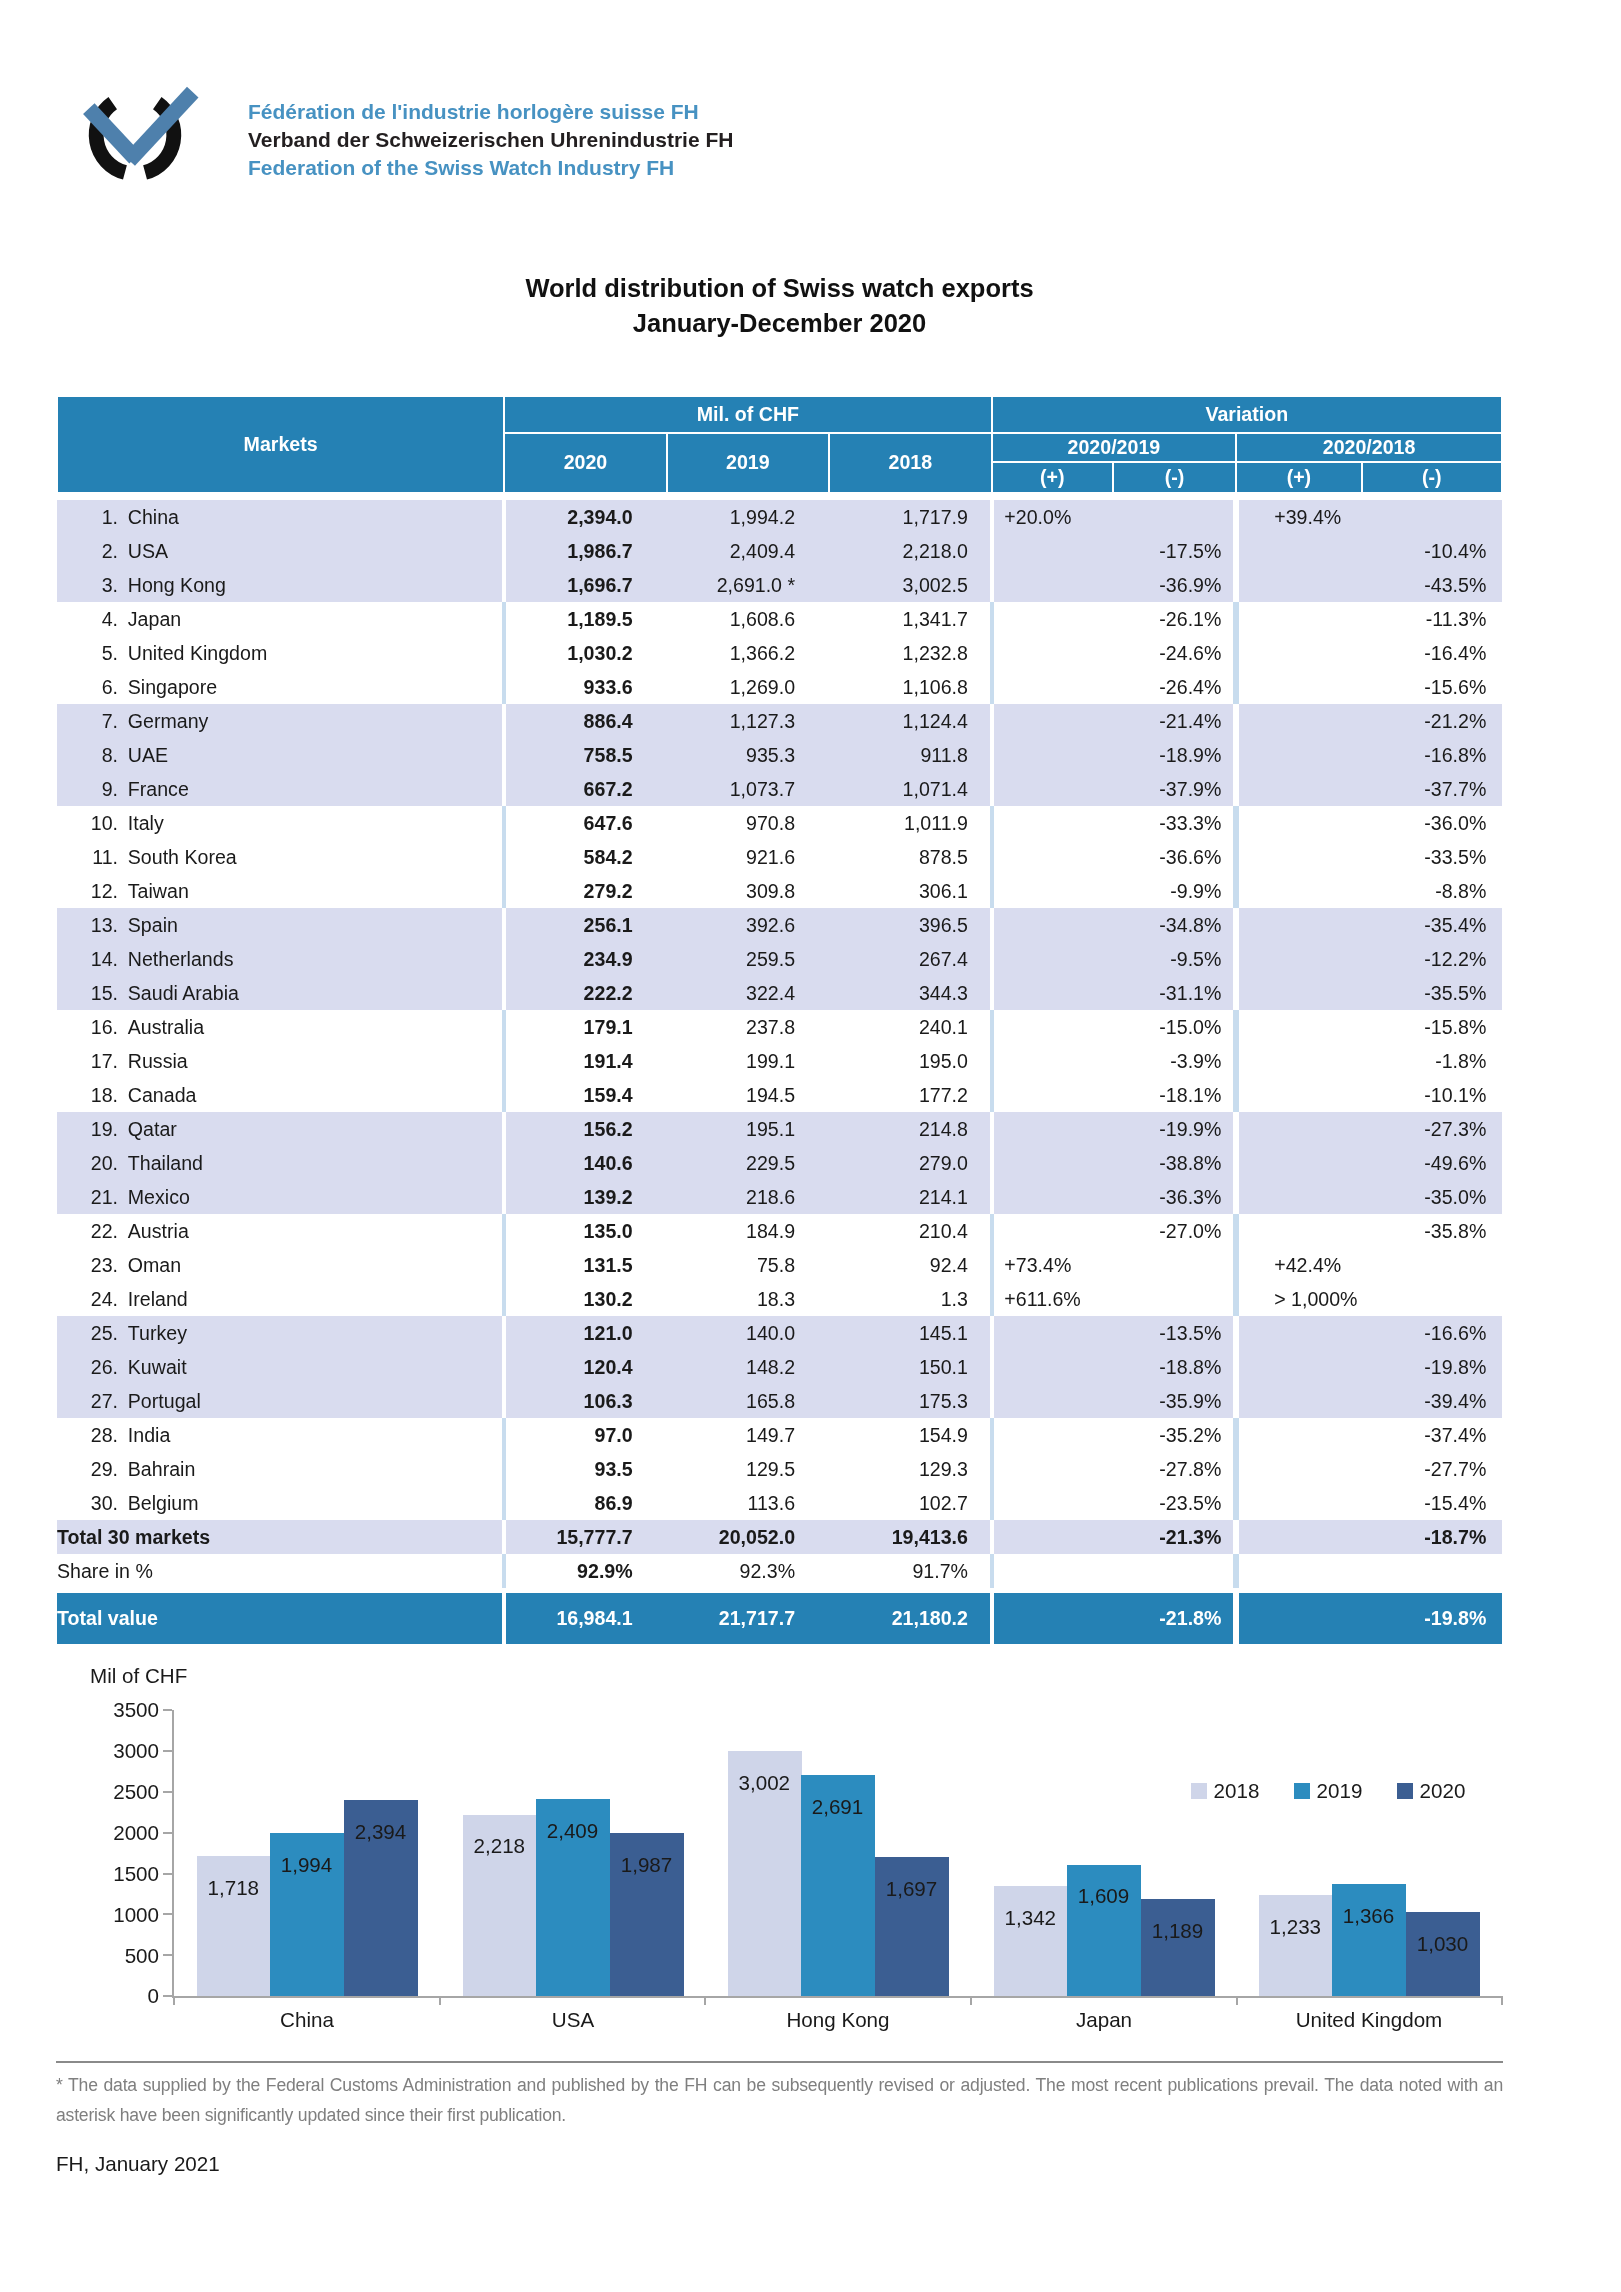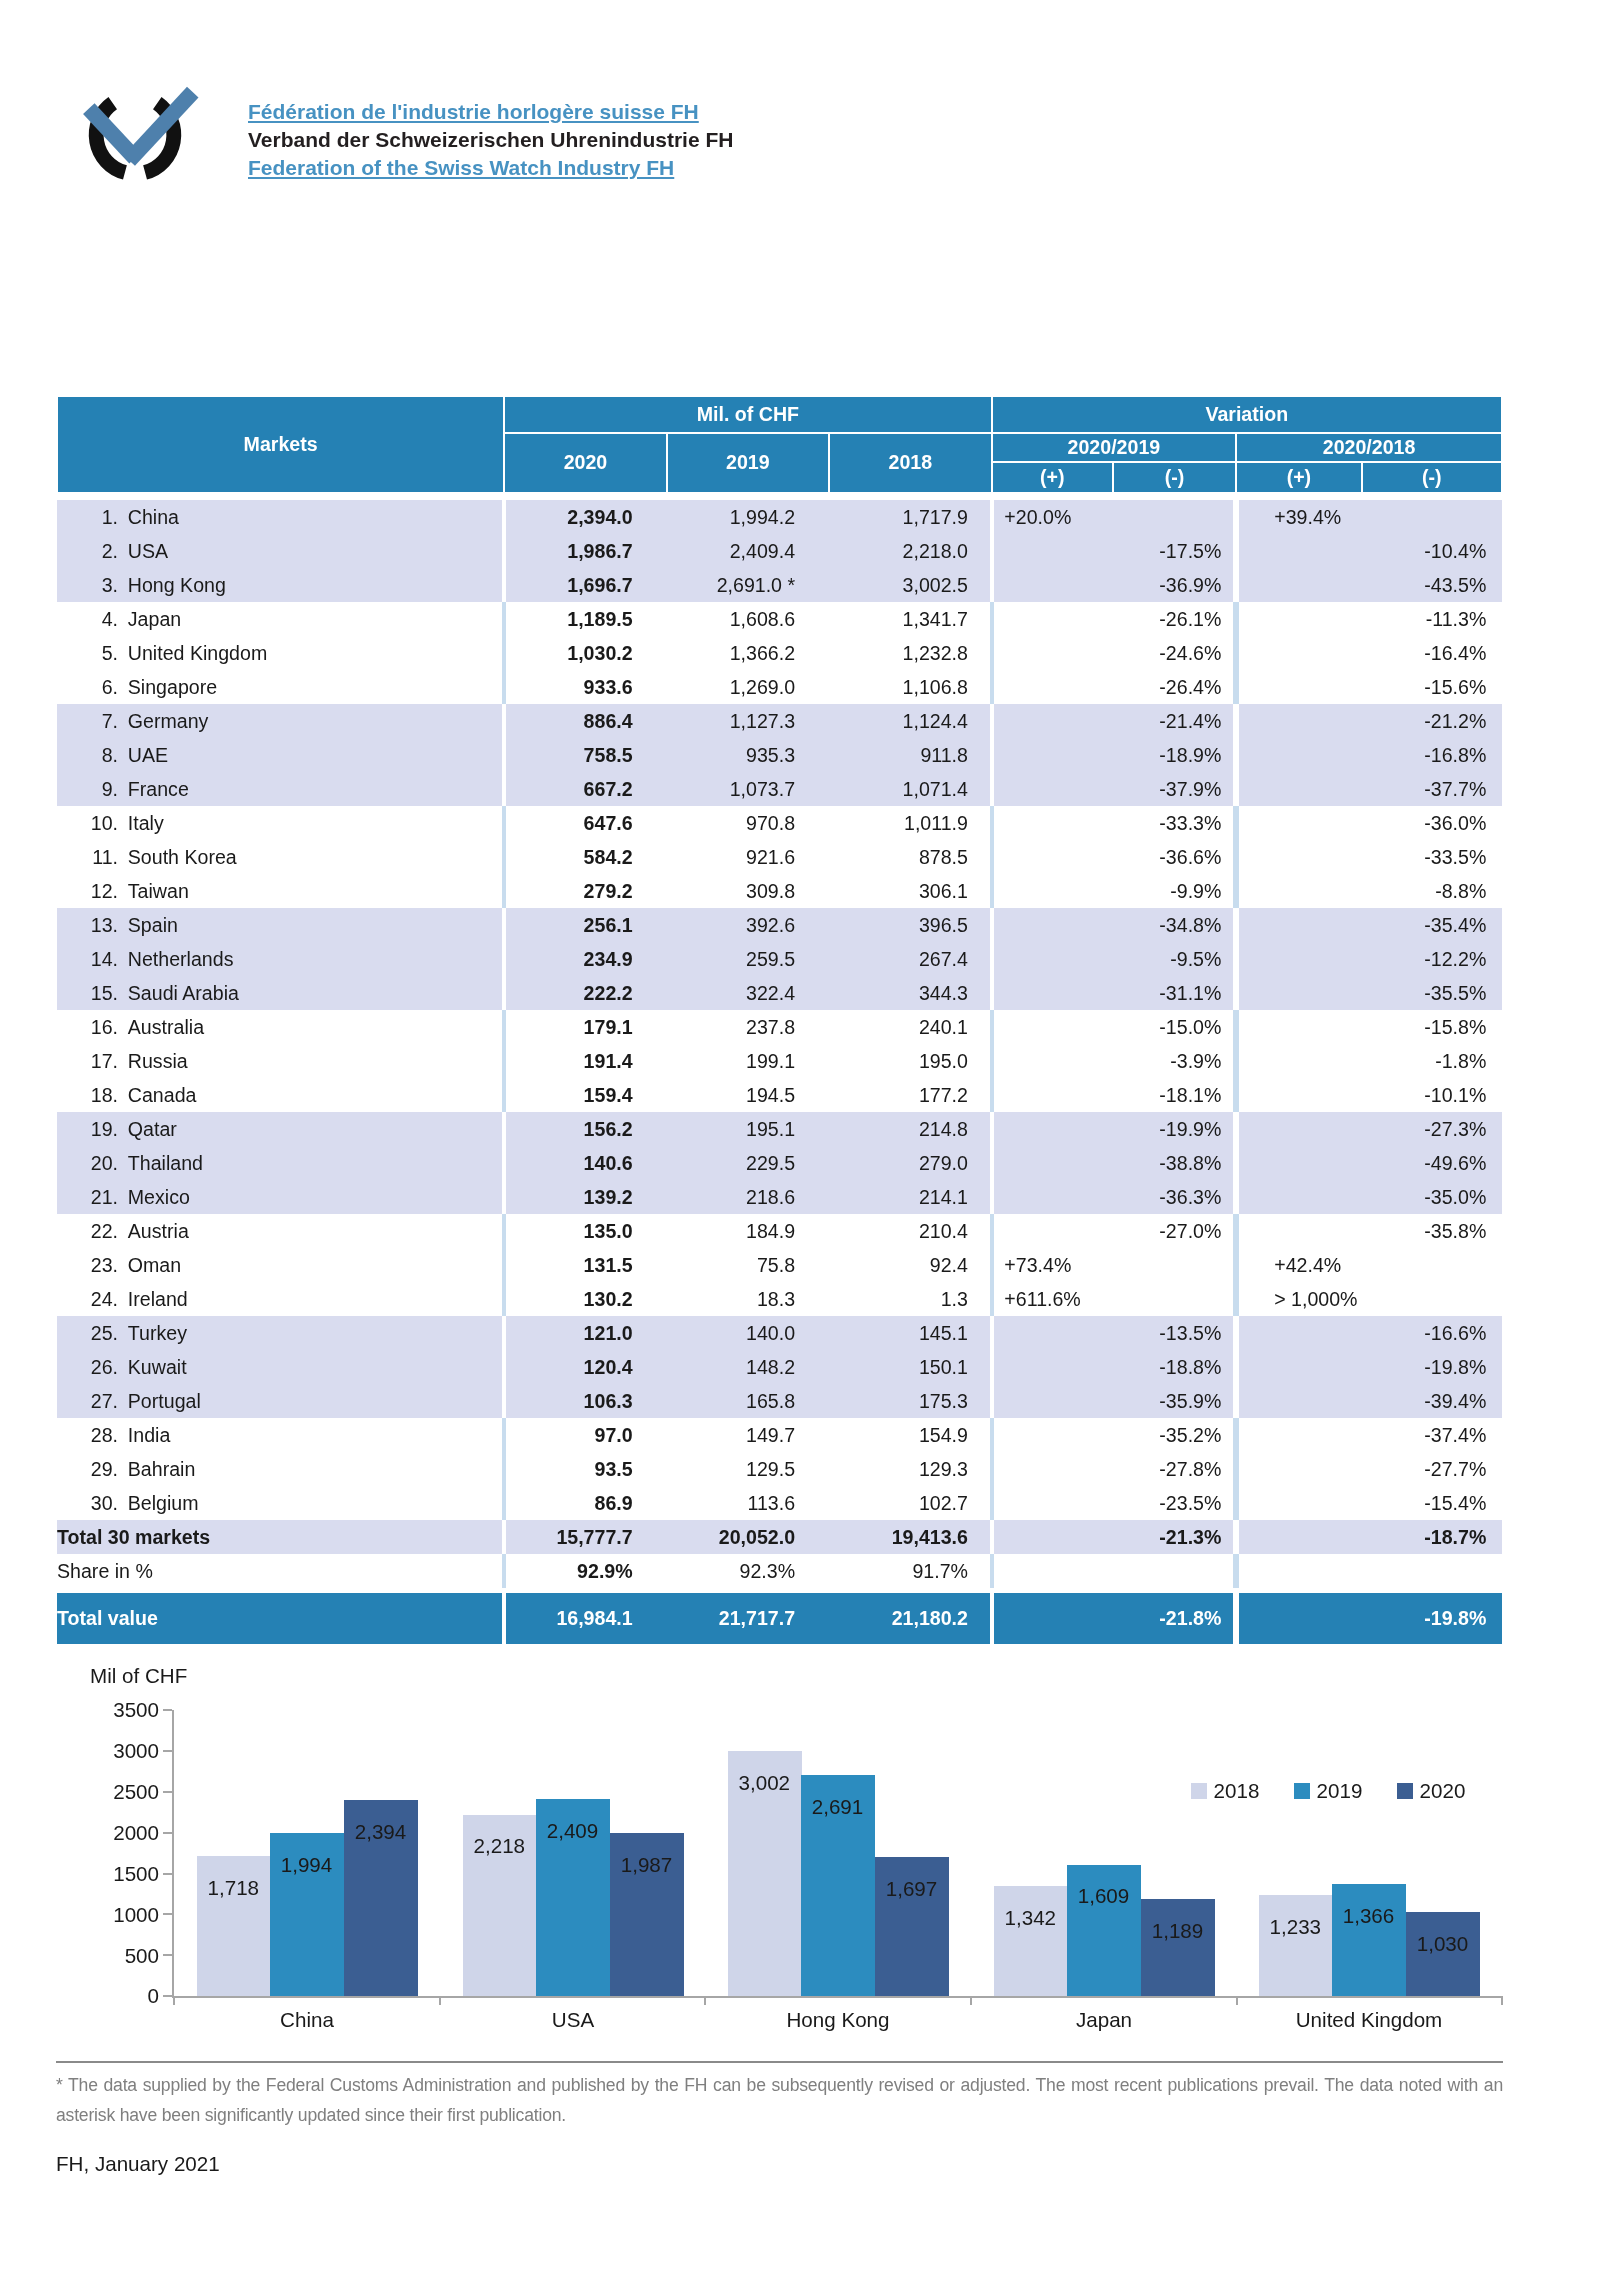--- a/index.html
+++ b/index.html
@@ -3,21 +3,21 @@
 <meta charset="utf-8">
 <style>
   html,body{margin:0;padding:0;background:#fff;}
   .page{position:relative;width:1621px;height:2293px;background:#fff;overflow:hidden;
         font-family:"Liberation Sans",sans-serif;color:#1a1a1a;}
 
   
   .logo-wrap{position:absolute;left:69px;top:78px;}
   .org-lines{position:absolute;left:248px;top:98px;}
   .org-line{font-size:21px;font-weight:bold;line-height:28px;white-space:nowrap;}
-  .org-fr,.org-en{color:#4792C2;text-decoration:underline;}
+  .org-fr,.org-en{color:#4792C2;}
   .org-de{color:#231F20;}
 
   
   .title-block{position:absolute;left:56px;top:271px;width:1447px;text-align:center;}
   .title-line{font-size:25.5px;font-weight:bold;line-height:35px;color:#111;}
 
   
   .tbl-wrap{position:absolute;left:56px;top:395px;width:1447px;}
   table.tbl{border-collapse:collapse;table-layout:fixed;width:1447px;}
   .tbl th{background:#2581B4;color:#fff;font-weight:bold;font-size:19.6px;text-align:center;
@@ -83,20 +83,24 @@
       <path d="M 24 36 L 80 96" fill="none" stroke="#4E80AC" stroke-width="19"></path>
       <path d="M 73 99 L 150 16" fill="none" stroke="#4E80AC" stroke-width="19"></path>
     </svg>
   </div>
   <div class="org-lines">
     <div class="org-line org-fr">Fédération de l'industrie horlogère suisse FH</div>
     <div class="org-line org-de">Verband der Schweizerischen Uhrenindustrie FH</div>
     <div class="org-line org-en">Federation of the Swiss Watch Industry FH</div>
   </div>
 
+  <div class="title-block">
+    <div class="title-line">World distribution of Swiss watch exports</div>
+    <div class="title-line">January-December 2020</div>
+  </div>
 
   <div class="tbl-wrap">
     <table class="tbl">
       <colgroup>
         <col style="width:446px">
           <col style="width:162px">
           <col style="width:162px">
           <col style="width:162px">
         <col style="width:121px">
           <col style="width:123px">

